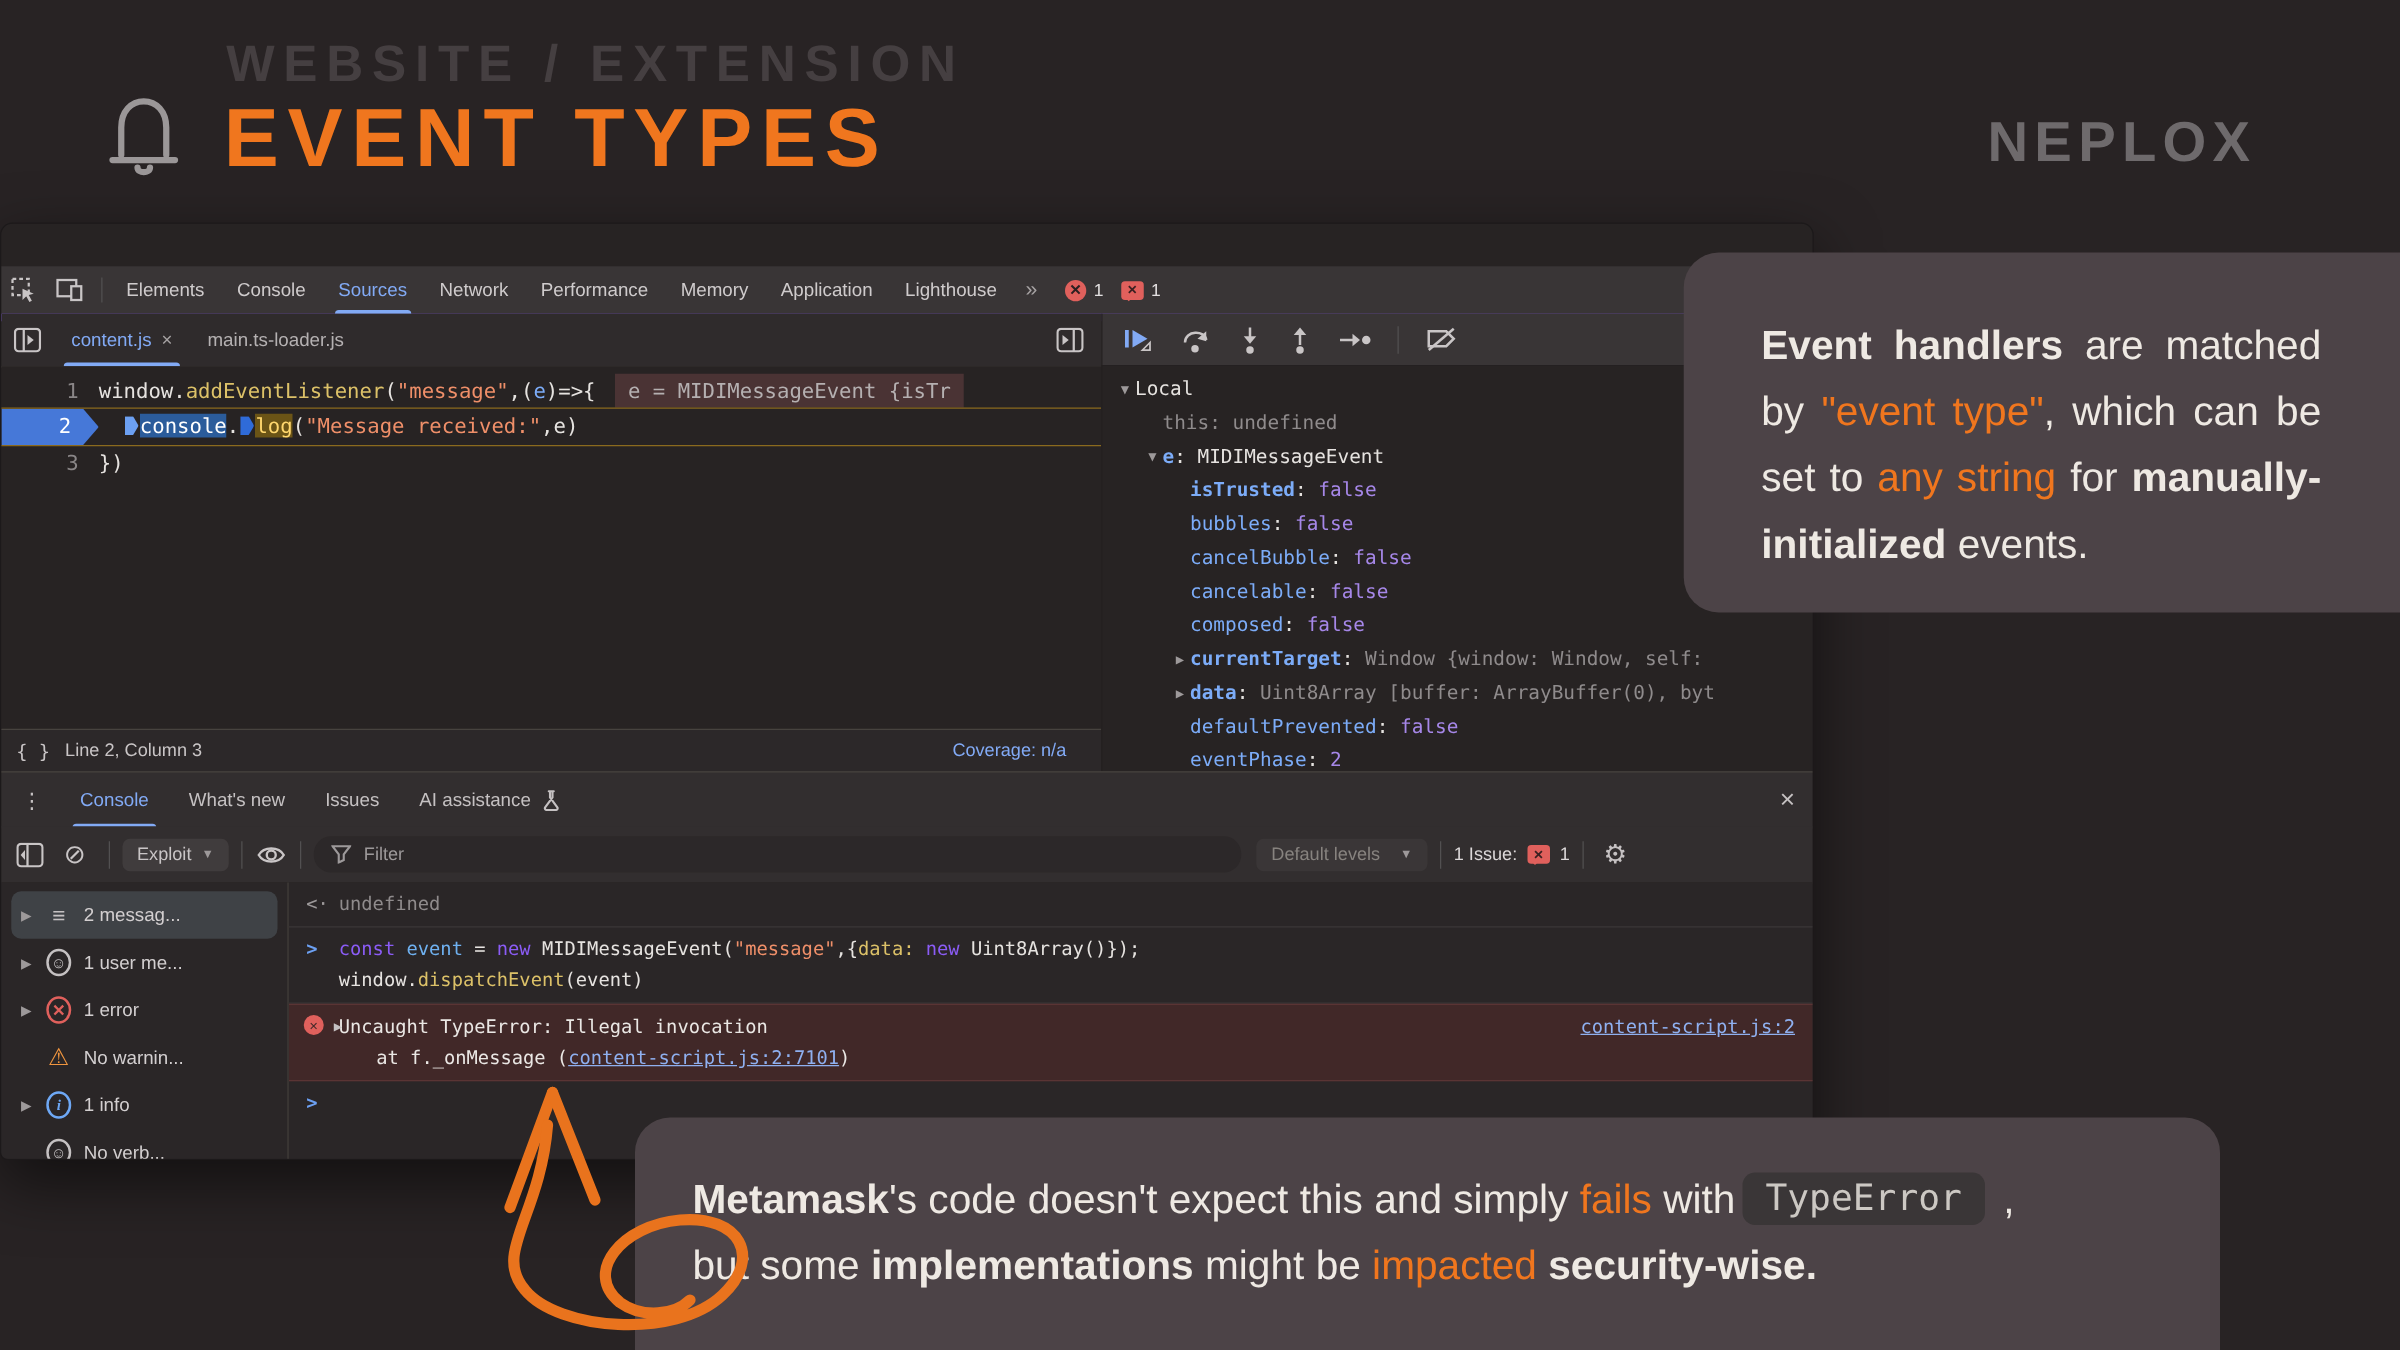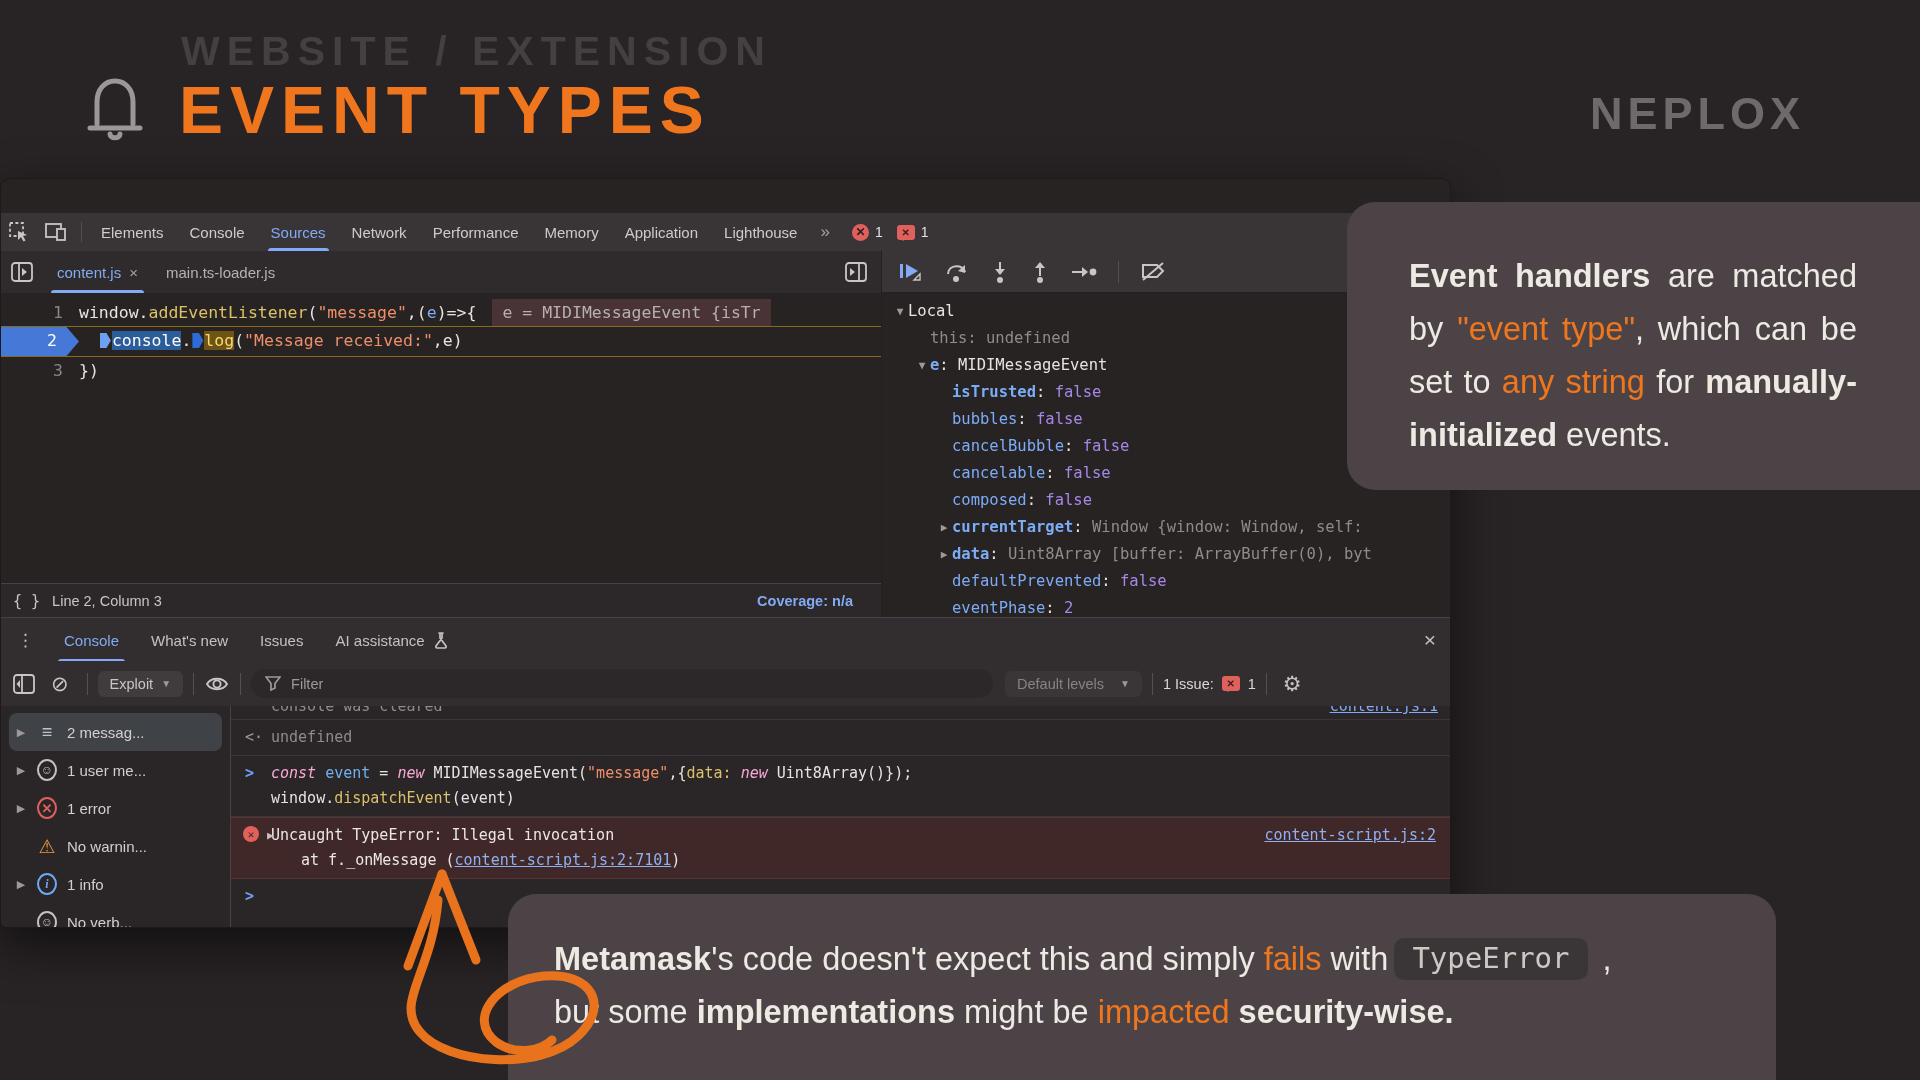--- a/index.html
+++ b/index.html
@@ -53,33 +53,33 @@
   
   #editor{left:0;top:114px;width:880px;height:290px;background:#272323;font-family:"DejaVu Sans Mono",monospace;
           font-size:16.5px;color:#e6e3e0;}
   .cl{display:flex;height:27px;line-height:27px;position:relative;}
   .gut{width:62px;text-align:right;padding-right:16px;color:#8a8687;flex:none;}
   .code{white-space:pre;}
   #line2{border-top:1px solid #8a6a1e;border-bottom:1px solid #8a6a1e;height:29px;line-height:28px;}
   #line2 .gut{color:#fff;background:#4678d8;clip-path:polygon(0 0,84% 0,100% 50%,84% 100%,0 100%);
               padding-right:22px;width:56px;}
   .tk-w{color:#e6e3e0;}.tk-fn{color:#dcc168;}.tk-str{color:#ef8f69;}.tk-param{color:#7cacf8;}
-  .tk-kw{color:#f9a8d4;font-style:italic;}.tk-var{color:#6fb1f0;}.tk-prop{color:#dcc168;}
+  .tk-kw{color:#8b5cf6;}.tk-var{color:#6fb1f0;}.tk-prop{color:#dcc168;}
   .tk-consel{color:#fff;background:#2b5c9b;}
   .tk-logexec{color:#ffd76e;background:#6b5416;}
   .flag{display:inline-block;width:11px;height:15px;background:#6ca0f2;vertical-align:-2px;
         clip-path:polygon(0 0,60% 0,100% 50%,60% 100%,0 100%);margin:0 1px;}
   .flag.dark{background:#2f6bd8;}
   #hint{margin-left:16px;background:#4a3334;color:#b5b0b1;padding:0 10px;white-space:pre;}
 
   
   #status{left:0;top:404px;width:880px;height:34px;border-top:1px solid #47433f;background:#2c2829;
           display:flex;align-items:center;font-size:14.5px;color:#c9c5c6;}
   #status .braces{margin:0 12px 0 12px;color:#c9c5c6;font-family:"DejaVu Sans Mono",monospace;font-size:15px;}
-  #coverage{position:absolute;right:28px;color:#82aaf5;font-weight:bold;}
+  #coverage{position:absolute;right:28px;color:#82aaf5;}
 
   
   #dbgbar{left:880px;top:72px;width:571px;height:42px;background:#393536;border-bottom:1px solid #242021;
           border-left:1px solid #242021;display:flex;align-items:center;gap:20px;padding-left:16px;box-sizing:border-box;}
   #dbgbar .sep{width:1px;height:22px;background:#525051;}
   #scope{left:880px;top:114px;width:571px;height:324px;background:#272323;border-left:1px solid #242021;
          overflow:hidden;font-family:"DejaVu Sans Mono",monospace;font-size:15.5px;box-sizing:border-box;padding-top:5px;}
   .srow{height:27px;line-height:27px;white-space:pre;display:flex;}
   .srow .tri{width:16px;text-align:center;color:#9d999a;font-size:11px;flex:none;}
   .sk{color:#7cacf8;}.skb{color:#7cacf8;font-weight:700;}.sv{color:#a687e8;}
@@ -404,26 +404,20 @@
       <div class="csrow">
         <span class="tri"></span>
         <span class="cicon">
           <span class="i-user">☺</span>
         </span>
         <span>No verb...</span>
       </div>
     </div>
 
   <div id="cmsgs" class="abs">
-    <div class="mrow" id="row-cleared">
-      <div class="inner">
-        <span>console was cleared</span>
-        <a>content.js:1</a>
-      </div>
-    </div>
     <div class="mrow" id="row-result">
       <span class="mark">&lt;·</span>
       <span>undefined</span>
     </div>
     <div class="mrow" id="row-input">
       <span class="mark in">&gt;</span>
       <div><span class="tk-kw">const</span><span class="tk-w"> </span><span class="tk-var">event</span><span class="tk-w"> = </span><span class="tk-kw">new</span><span class="tk-w"> MIDIMessageEvent(</span><span class="tk-str">"message"</span><span class="tk-w">,{</span><span class="tk-prop">data:</span><span class="tk-w"> </span><span class="tk-kw">new</span><span class="tk-w"> Uint8Array()});</span></div>
       <div><span class="tk-w">window.</span><span class="tk-fn">dispatchEvent</span><span class="tk-w">(event)</span></div>
     </div>
     <div class="mrow" id="row-error">

